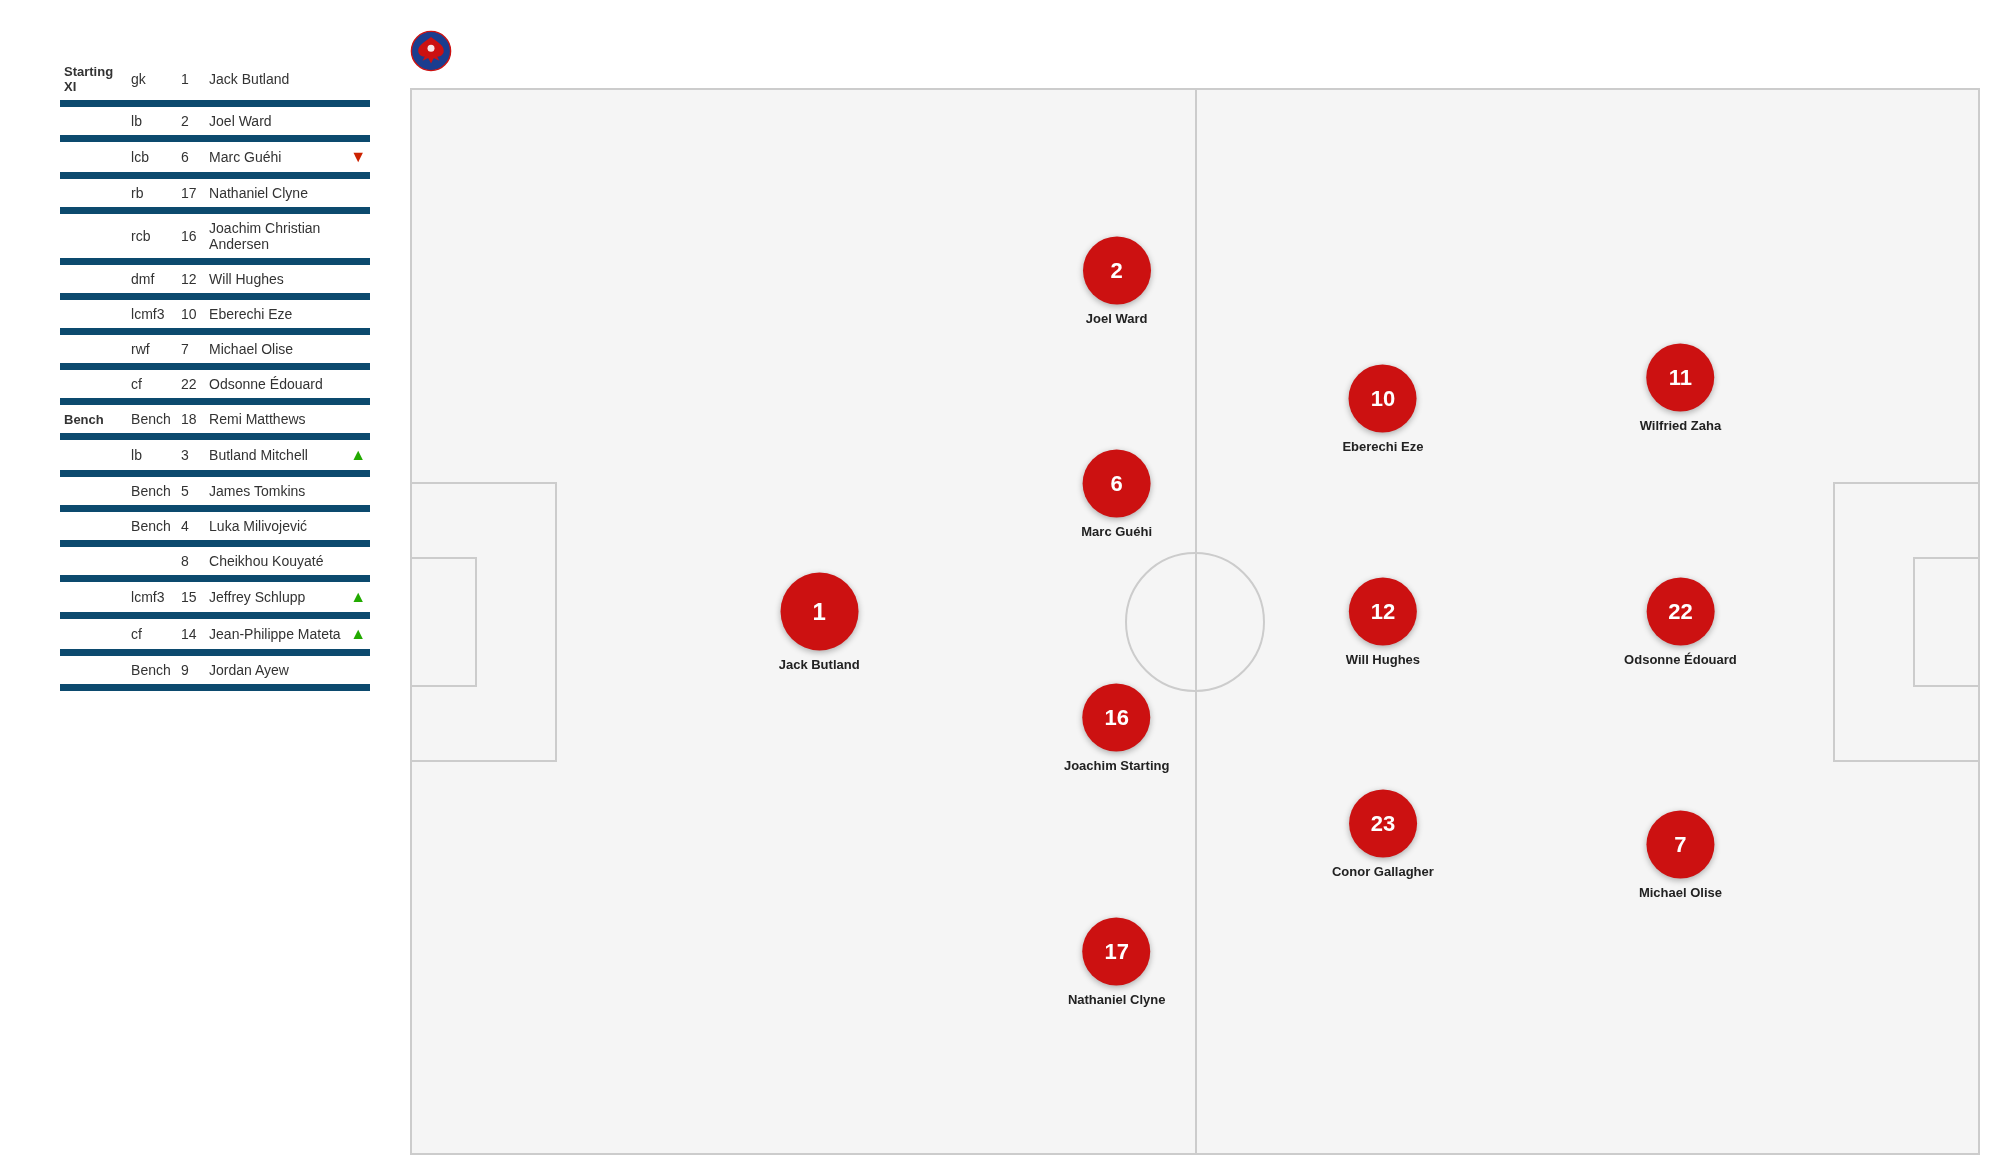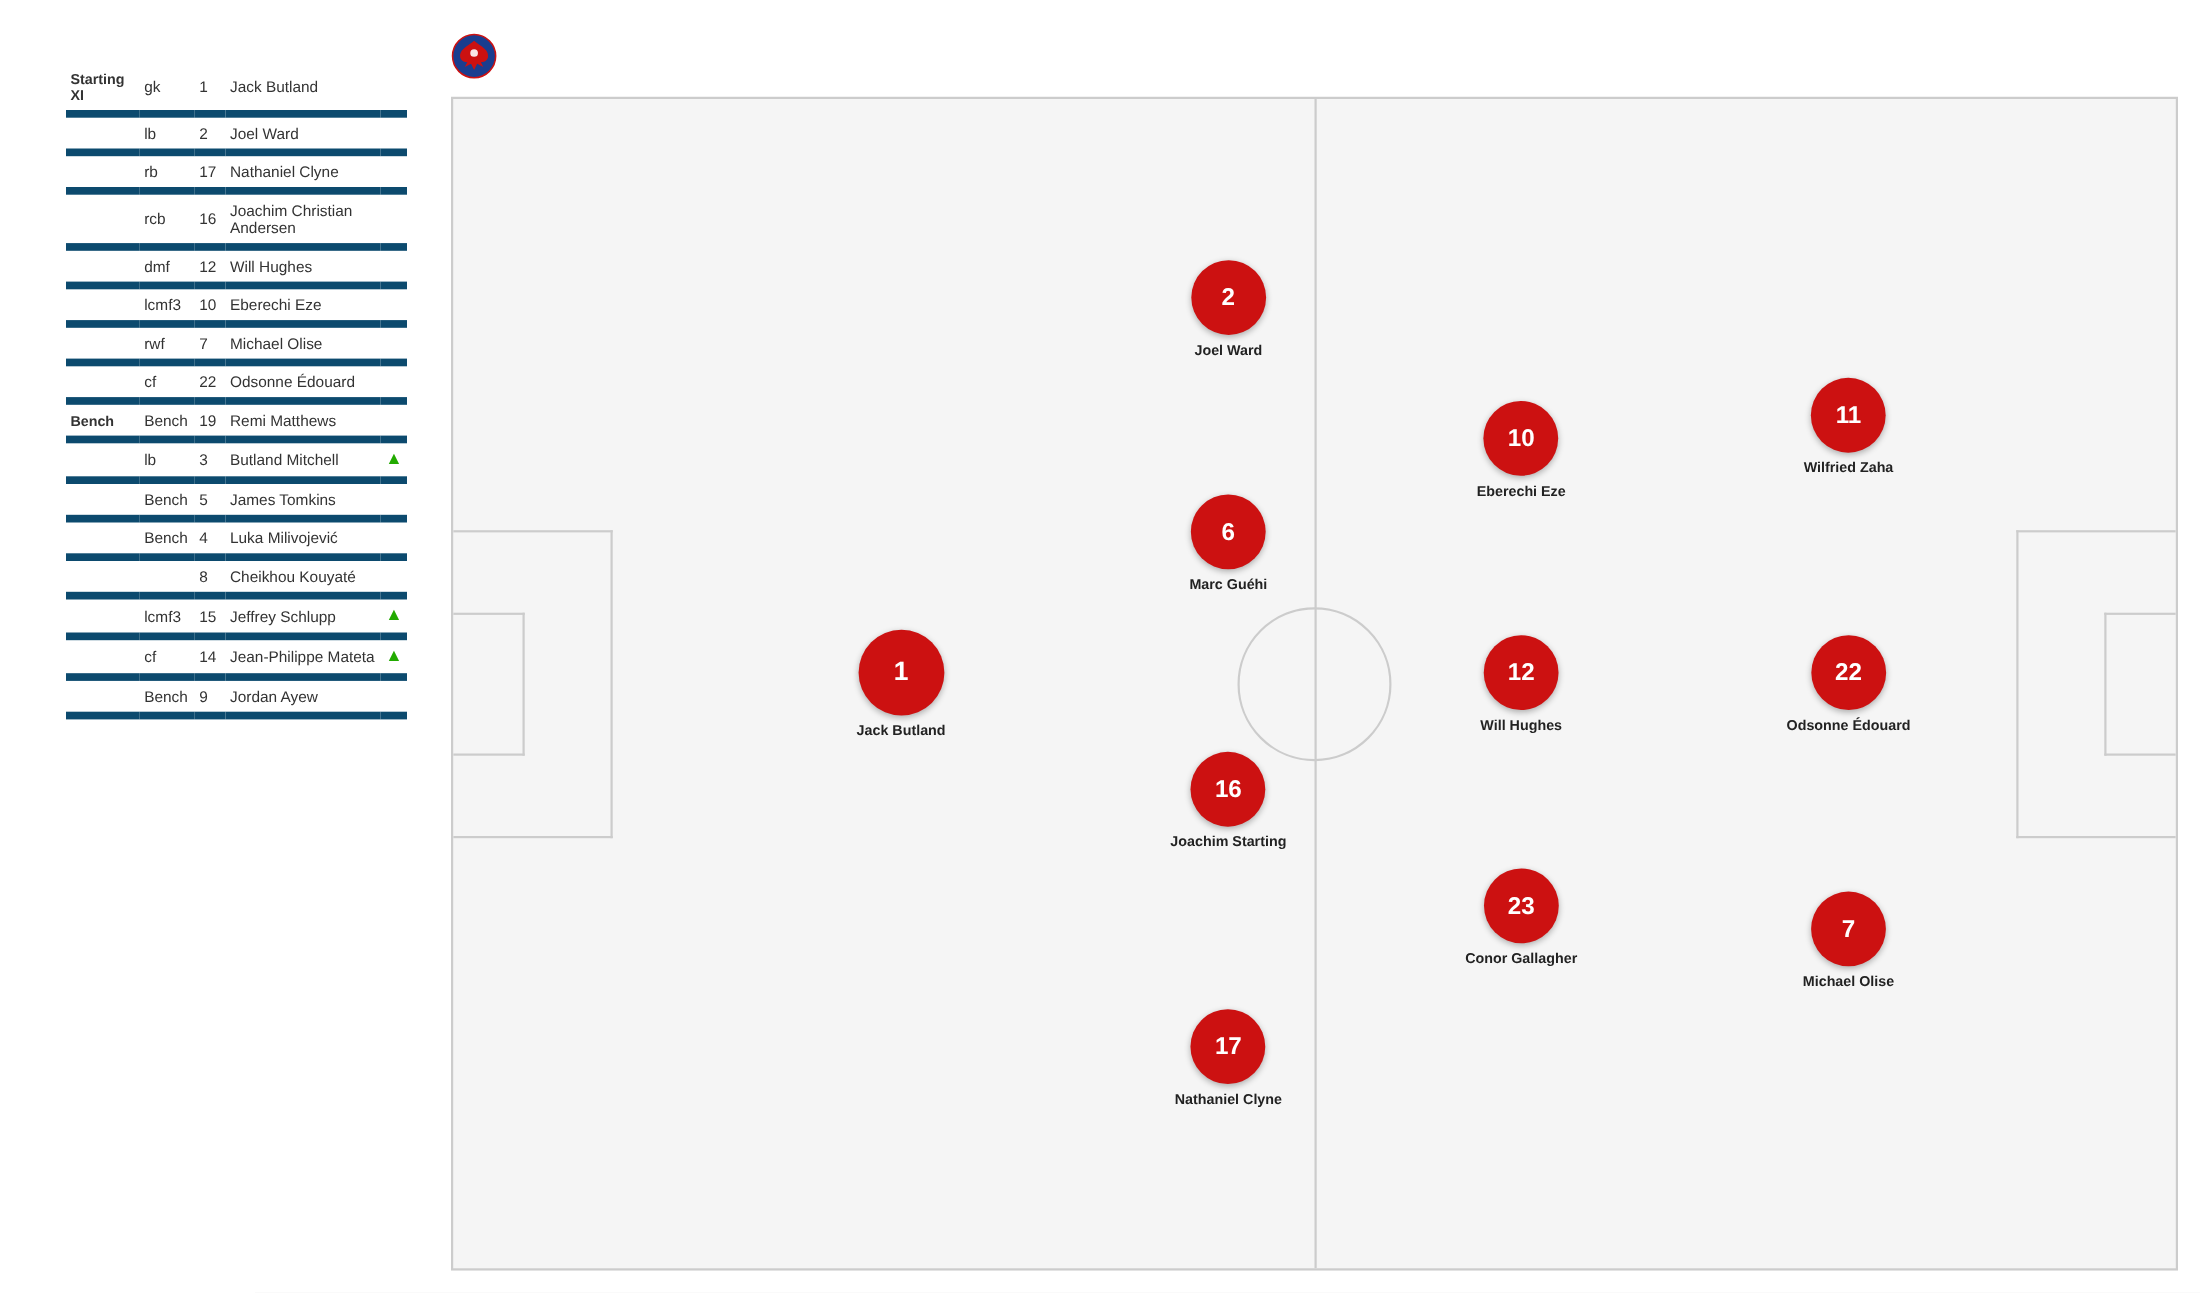--- a/index.html
+++ b/index.html
@@ -225,20 +225,27 @@
         </tr>
         <tr>
           <td></td>
           <td class="col-pos">lb</td>
           <td class="col-num">2</td>
           <td class="col-name">Joel Ward</td>
           <td class="col-icon"></td>
         </tr>
         <tr>
           <td></td>
+          <td class="col-pos">lcb</td>
+          <td class="col-num">6</td>
+          <td class="col-name">Marc Guéhi</td>
+          <td class="col-icon"><span class="arrow-down">▼</span></td>
+        </tr>
+        <tr>
+          <td></td>
           <td class="col-pos">rb</td>
           <td class="col-num">17</td>
           <td class="col-name">Nathaniel Clyne</td>
           <td class="col-icon"></td>
         </tr>
         <tr>
           <td></td>
           <td class="col-pos">rcb</td>
           <td class="col-num">16</td>
           <td class="col-name">Joachim Christian Andersen</td>
@@ -268,21 +275,21 @@
         <tr>
           <td></td>
           <td class="col-pos">cf</td>
           <td class="col-num">22</td>
           <td class="col-name">Odsonne Édouard</td>
           <td class="col-icon"></td>
         </tr>
         <tr>
           <td class="section-label">Bench</td>
           <td class="col-pos">Bench</td>
-          <td class="col-num">19</td>
+          <td class="col-num">18</td>
           <td class="col-name">Remi  Matthews</td>
           <td class="col-icon"></td>
         </tr>
         <tr>
           <td></td>
           <td class="col-pos">lb</td>
           <td class="col-num">3</td>
           <td class="col-name">Butland Mitchell</td>
           <td class="col-icon"><span class="arrow-up">▲</span></td>
         </tr>

